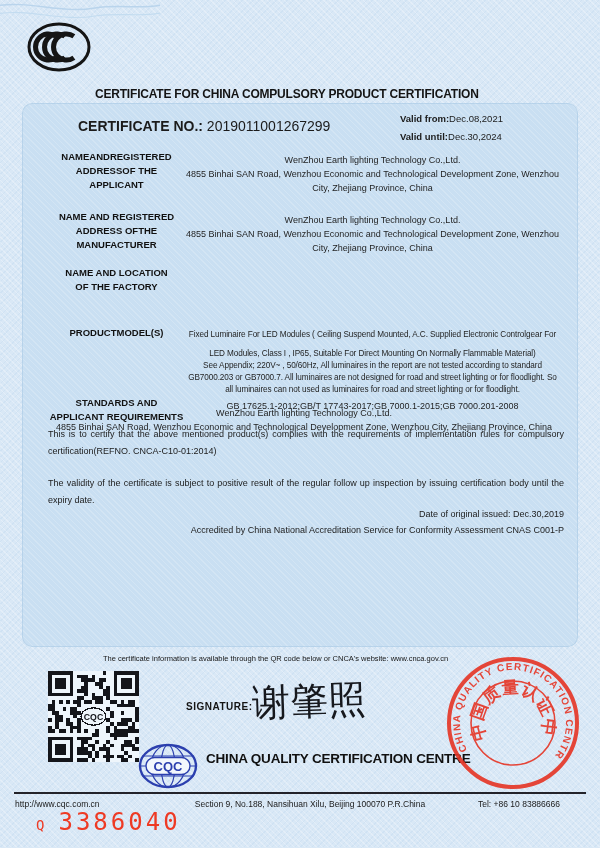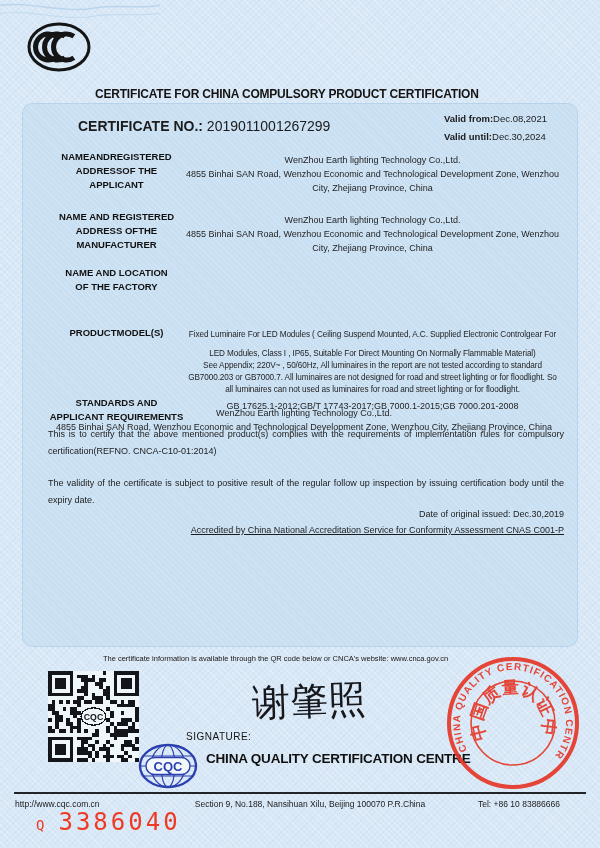--- a/index.html
+++ b/index.html
@@ -15,30 +15,30 @@
   .panel{
     left:22px;top:103px;width:556px;height:544px;border-radius:10px;
     background:
       repeating-linear-gradient(45deg, rgba(255,255,255,.18) 0 1px, rgba(255,255,255,0) 1px 4px),
       #c9dff2;
     box-shadow:0 0 0 1px rgba(160,195,225,.45) inset;
   }
   .hdr-title{left:95px;top:47px;width:480px;font-size:12px;font-weight:bold;letter-spacing:-0.2px;color:#141414;margin-top:40px;}
   .bold{font-weight:bold;}
   .certno{left:78px;top:118px;font-size:14px;}
-  .validbox{left:400px;top:110px;font-size:9.5px;line-height:18px;margin-left:44px;}
+  .validbox{left:400px;top:110px;font-size:9.5px;line-height:18px;}
   .row{left:48px;width:512px;display:flex;text-align:center;}
   .lbl{width:137px;flex:0 0 137px;font-weight:bold;font-size:9.5px;line-height:14px;color:#111;}
   .val{flex:1;font-size:9px;line-height:14px;padding-top:3px;color:#1f1f1f;}
   .val .gap{height:7px;}
   .val-small{font-size:8.2px;line-height:12px;letter-spacing:-0.1px;}
   .para{left:48px;width:516px;font-size:9px;line-height:17px;text-align:justify;color:#1c1c1c;}
   .para.nj{text-align:right;}
   .qrnote{left:0;top:654px;width:551px;text-align:center;font-size:7.5px;color:#161616;}
-  .sig-label{left:186px;top:701px;font-size:10px;font-weight:normal;letter-spacing:.5px;color:#141414;margin-top:30px;}
+  .sig-label{left:186px;top:701px;font-size:10px;font-weight:bold;letter-spacing:.5px;color:#141414;}
   .sig-name{left:252px;top:676px;font-size:38px;color:#16181d;transform:rotate(-2deg);font-family:"DejaVu Sans",sans-serif;}
   .centre-name{left:206px;top:751px;font-size:13.5px;font-weight:bold;letter-spacing:-0.2px;color:#101010;}
   .rule{left:14px;top:792px;width:572px;height:2px;background:#23232a;}
   .mono{font-family:Liberation Sans, sans-serif;}
   .website{left:15px;top:799px;font-size:8.5px;color:#1a1a1a;}
   .address{left:150px;top:799px;width:320px;text-align:center;font-size:8.5px;color:#1a1a1a;}
   .tel{left:478px;top:799px;font-size:8.5px;color:#1a1a1a;}
   .serial{left:36px;top:808px;color:#ee3a24;display:flex;align-items:baseline;font-family:"DejaVu Sans Mono",monospace;}
   .serial .q{font-size:14px;margin-right:14px;}
   .serial .digits{font-size:24px;letter-spacing:3px;}
@@ -125,21 +125,21 @@
     <div>APPLICANT REQUIREMENTS</div>
   </div>
   <div class="val">
     <div>GB 17625.1-2012;GB/T 17743-2017;GB 7000.1-2015;GB 7000.201-2008</div>
   </div>
 </div>
 
 <div class="abs para" style="top:426px;">This is to certify that the above mentioned product(s) complies with the requirements of implementation rules for compulsory certification(REFNO. CNCA-C10-01:2014)</div>
 <div class="abs para" style="top:475px;">The validity of the certificate is subject to positive result of the regular follow up inspection by issuing certification body until the expiry date.</div>
 <div class="abs para nj" style="top:506px;">Date of original issued: Dec.30,2019</div>
-<div class="abs para nj" style="top:522px;text-decoration:underline;">Accredited by China National Accreditation Service for Conformity Assessment CNAS C001-P</div>
+<div class="abs para nj" style="top:522px;">Accredited by China National Accreditation Service for Conformity Assessment CNAS C001-P</div>
 
 <div class="abs qrnote">The certificate information is available through the QR code below or CNCA's website: www.cnca.gov.cn</div>
 
 <svg id="qr" class="abs" style="left:48px;top:671px;" width="91" height="91" viewBox="0 0 25 25" shape-rendering="crispEdges">
     <rect x="0" y="0" width="25" height="25" fill="#eef5fb"></rect>
     <rect x="0" y="0" width="1" height="1" fill="#14151a"></rect>
     <rect x="1" y="0" width="1" height="1" fill="#14151a"></rect>
     <rect x="2" y="0" width="1" height="1" fill="#14151a"></rect>
     <rect x="3" y="0" width="1" height="1" fill="#14151a"></rect>
     <rect x="4" y="0" width="1" height="1" fill="#14151a"></rect>

